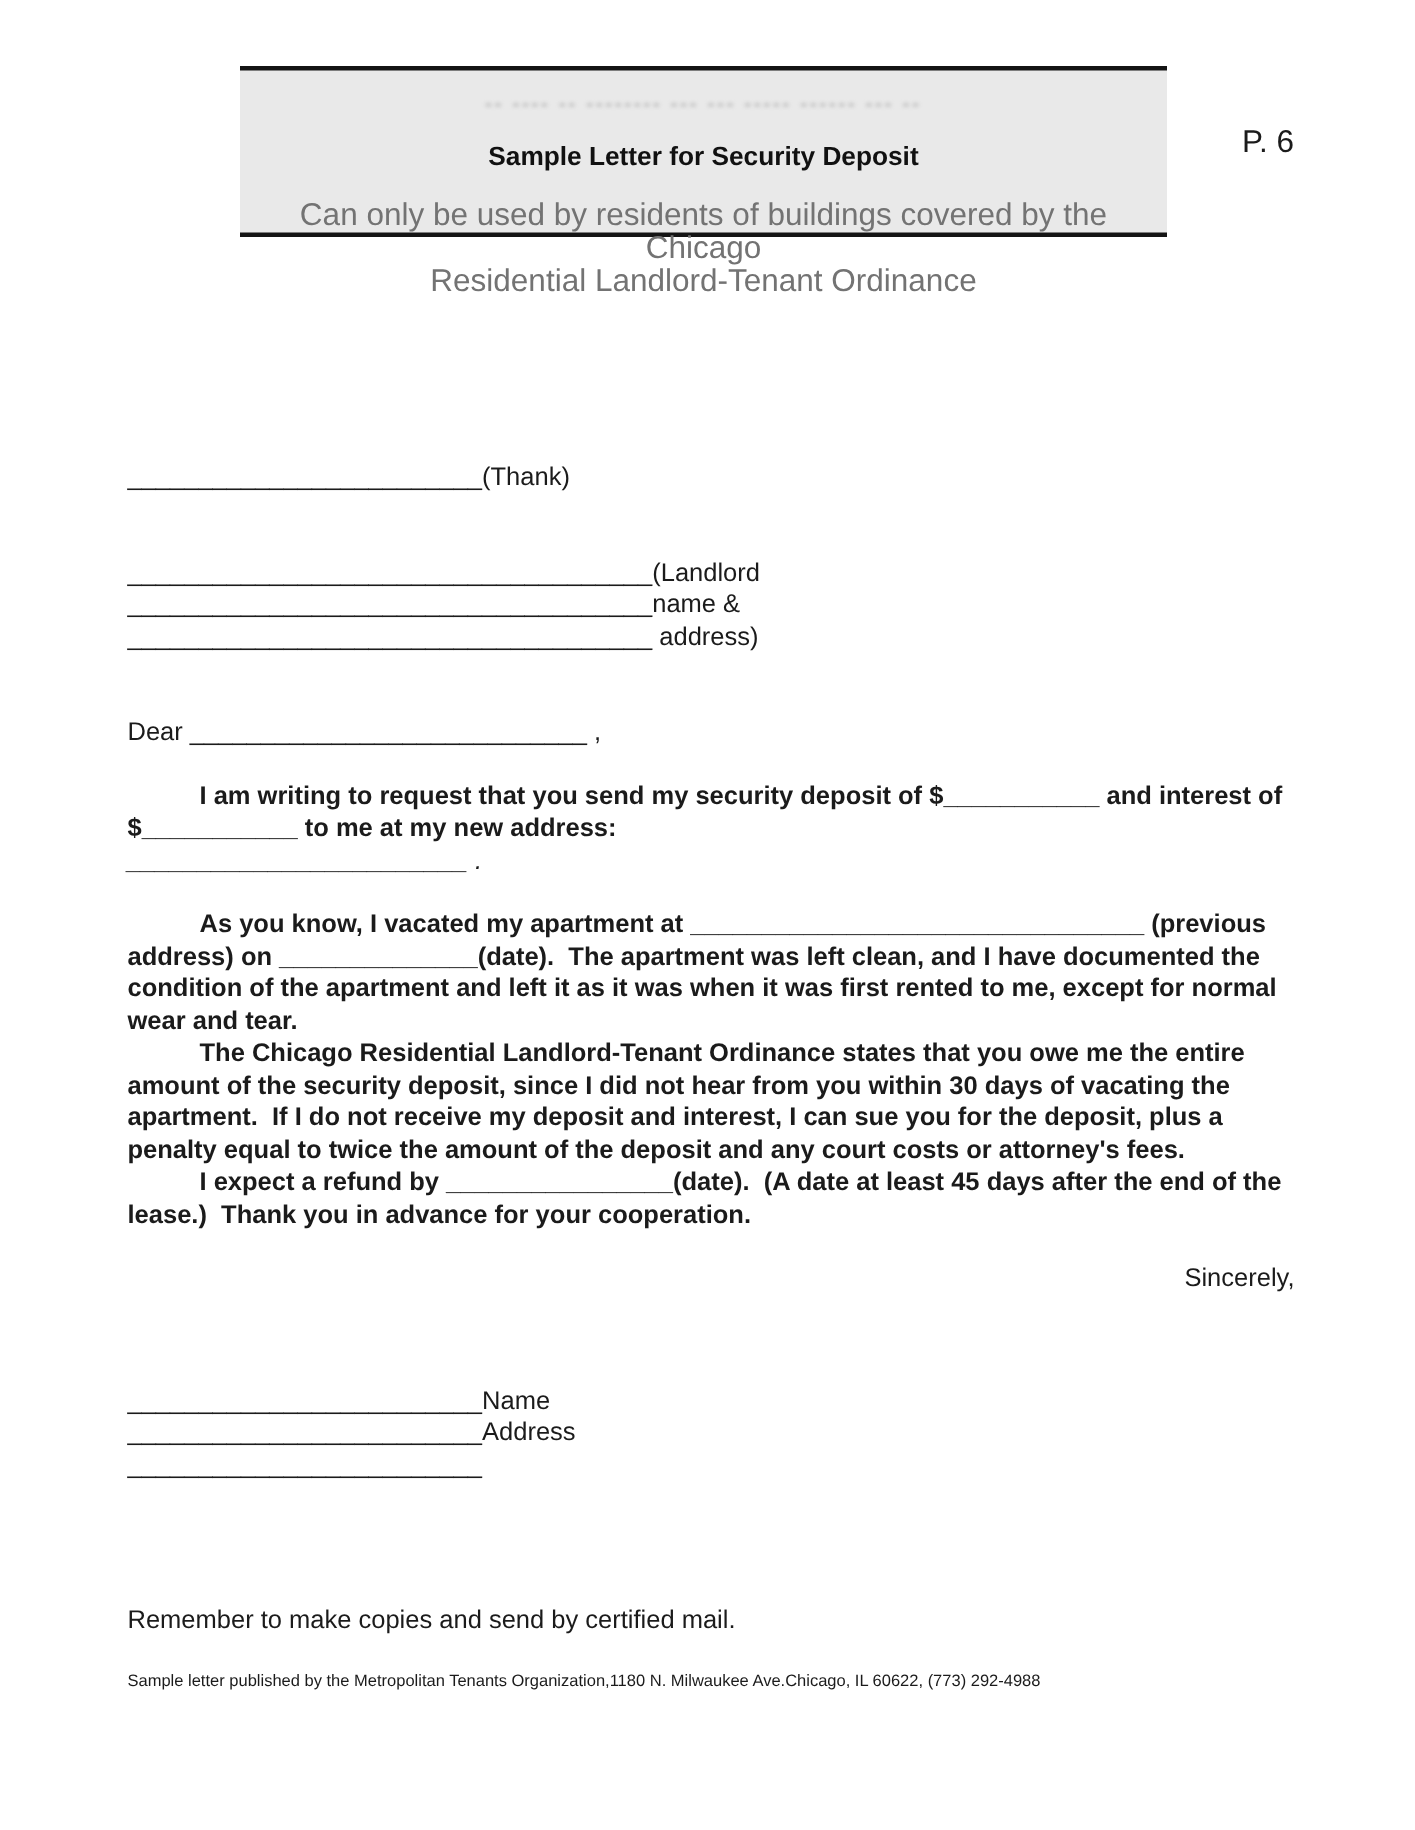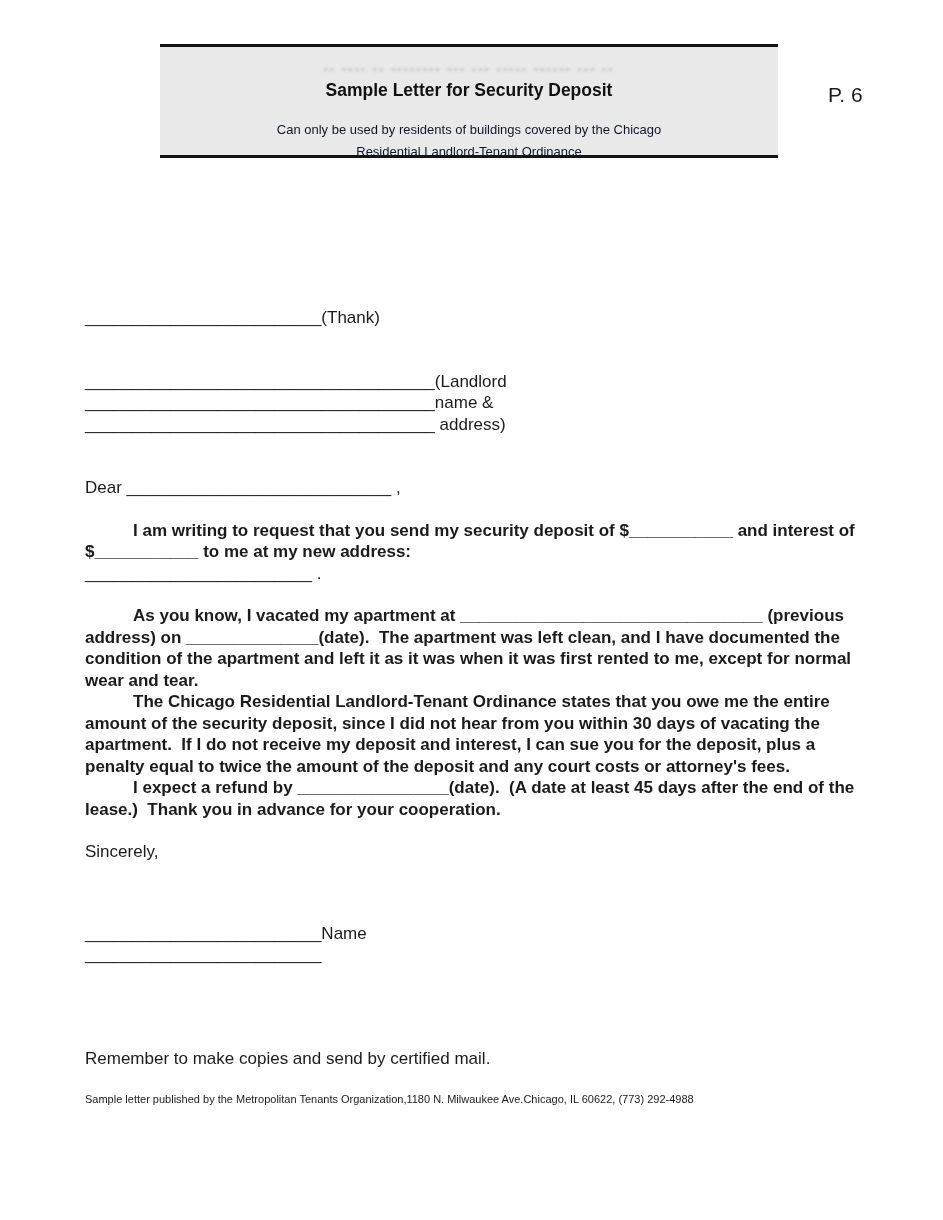--- a/index.html
+++ b/index.html
@@ -30,28 +30,28 @@
     margin-top: 14px;
     font-size: 13px;
     color: #8a8a8a;
     letter-spacing: 2px;
     filter: blur(1.4px);
     user-select: none;
     white-space: nowrap;
     overflow: hidden;
   }
   .header-title {
-    margin-top: 4px;
+    margin-top: 18px;
     font-size: 17.5px;
     font-weight: bold;
     color: #111;
   }
   .header-subtitle {
-    font-size: 13px;
-    color: #0f172a;
+    font-size: 21px;
+    color: #737373;
     line-height: 22px;
   }
   .header-subtitle.first { margin-top: 18px; }
 
   .page-number {
     position: absolute;
     left: 828px;
     top: 83px;
     font-size: 21px;
     color: #1b1b1b;
@@ -69,22 +69,22 @@
   }
   .line { white-space: pre-wrap; }
   .landlord-block { margin-top: 42px; }
   .salutation { margin-top: 42px; }
   .para {
     text-indent: 48px;
     white-space: pre-wrap;
     font-weight: bold;
   }
   .para.gap { margin-top: 21px; }
-  .address-blank-line { white-space: pre-wrap; }
-  .closing { margin-top: 21px; }
+  .address-blank-line { white-space: pre-wrap; font-style: italic; }
+  .closing { margin-top: 21px; text-align: right; }
   .signature-block { margin-top: 60px; }
   .reminder { margin-top: 82px; }
   .publisher {
     margin-top: 20px;
     font-size: 11px;
     color: #1b1b1b;
   }
 </style>
 </head>
 <body>
@@ -118,20 +118,21 @@
     <div class="para gap">As you know, I vacated my apartment at ________________________________ (previous address) on ______________(date).  The apartment was left clean, and I have documented the condition of the apartment and left it as it was when it was first rented to me, except for normal wear and tear.</div>
 
     <div class="para">The Chicago Residential Landlord-Tenant Ordinance states that you owe me the entire amount of the security deposit, since I did not hear from you within 30 days of vacating the apartment.  If I do not receive my deposit and interest, I can sue you for the deposit, plus a penalty equal to twice the amount of the deposit and any court costs or attorney's fees.</div>
 
     <div class="para">I expect a refund by ________________(date).  (A date at least 45 days after the end of the lease.)  Thank you in advance for your cooperation.</div>
 
     <div class="line closing">Sincerely,</div>
 
     <div class="signature-block">
       <div class="line">_________________________Name</div>
+      <div class="line">_________________________Address</div>
       <div class="line">_________________________</div>
     </div>
 
     <div class="line reminder">Remember to make copies and send by certified mail.</div>
 
     <div class="publisher">Sample letter published by the Metropolitan Tenants Organization,1180 N. Milwaukee Ave.Chicago, IL 60622, (773) 292-4988</div>
 
   </div>
 
 </div>

